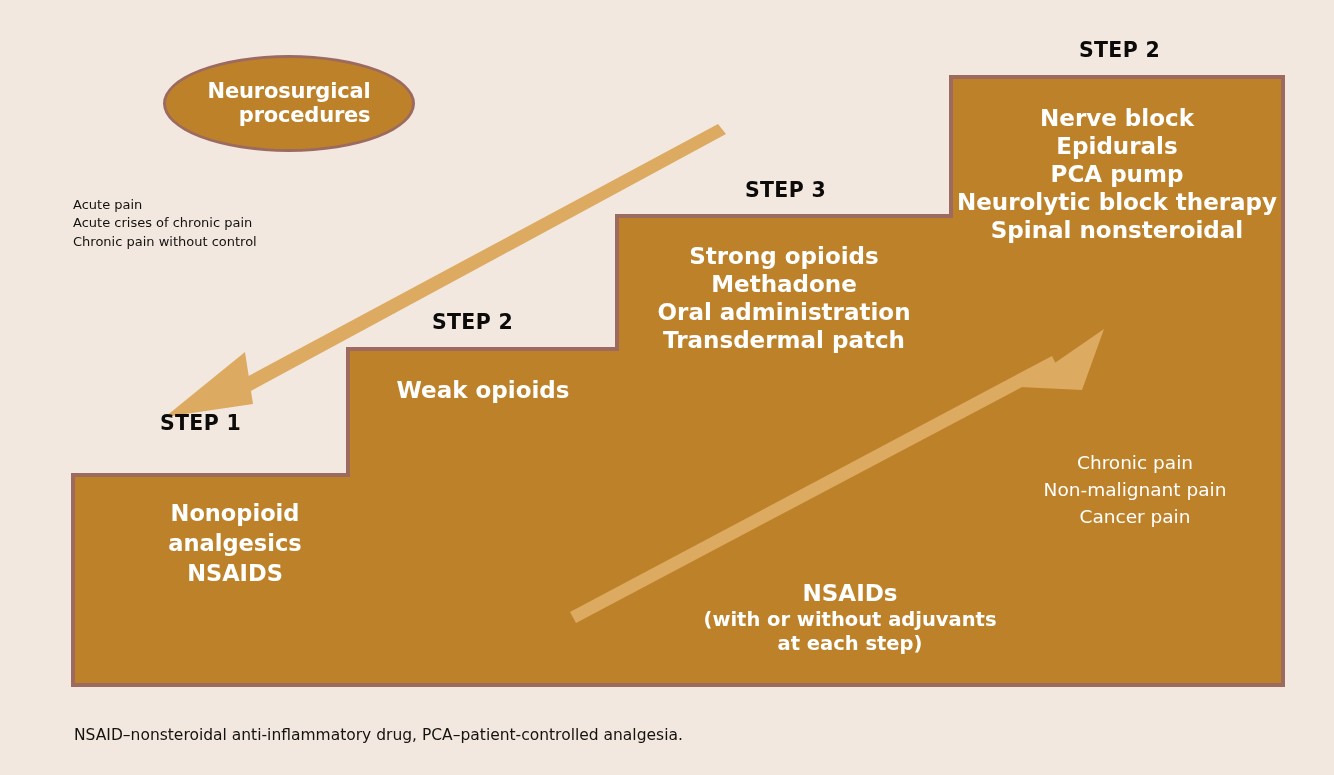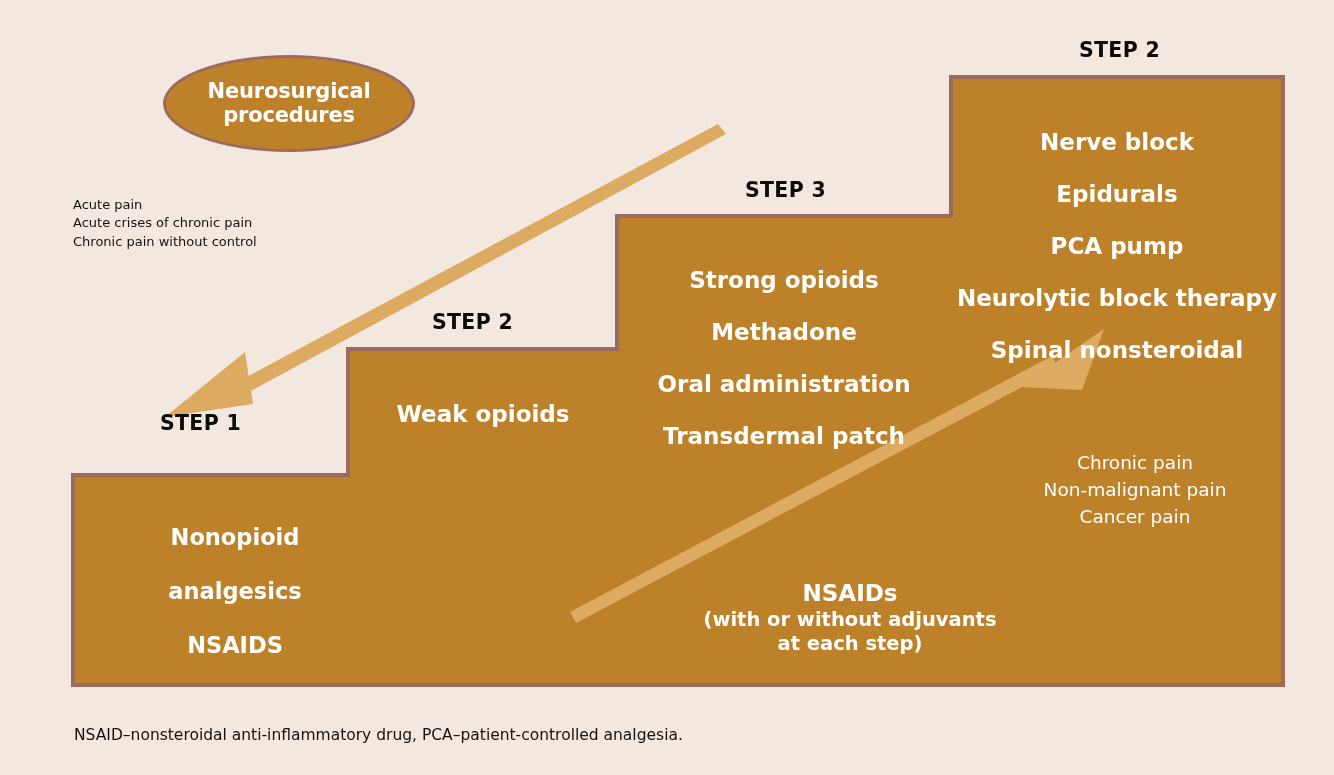--- a/index.html
+++ b/index.html
@@ -39,42 +39,41 @@
     box-sizing: border-box;
     display: flex;
     align-items: center;
     justify-content: center;
   }
   .ellipse-label {
     color: #ffffff;
     font-weight: bold;
     font-size: 21px;
     line-height: 1.12;
-    text-align: center;
+    text-align: right;
     letter-spacing: -0.2px;
   }
 
   
   .step-cap {
     color: #0c0b0a;
     font-weight: bold;
     font-size: 20.5px;
     letter-spacing: 0.3px;
     white-space: nowrap;
   }
 
   
   .step-body {
     color: #ffffff;
     font-weight: bold;
     font-size: 23px;
     line-height: 1.22;
     text-align: center;
     white-space: nowrap;
-    margin-top: 24px;
   }
   .step-body.s1 {
     font-size: 22.5px;
     line-height: 1.34;
   }
 
   
   .left-note {
     color: #14120f;
     font-size: 13px;

